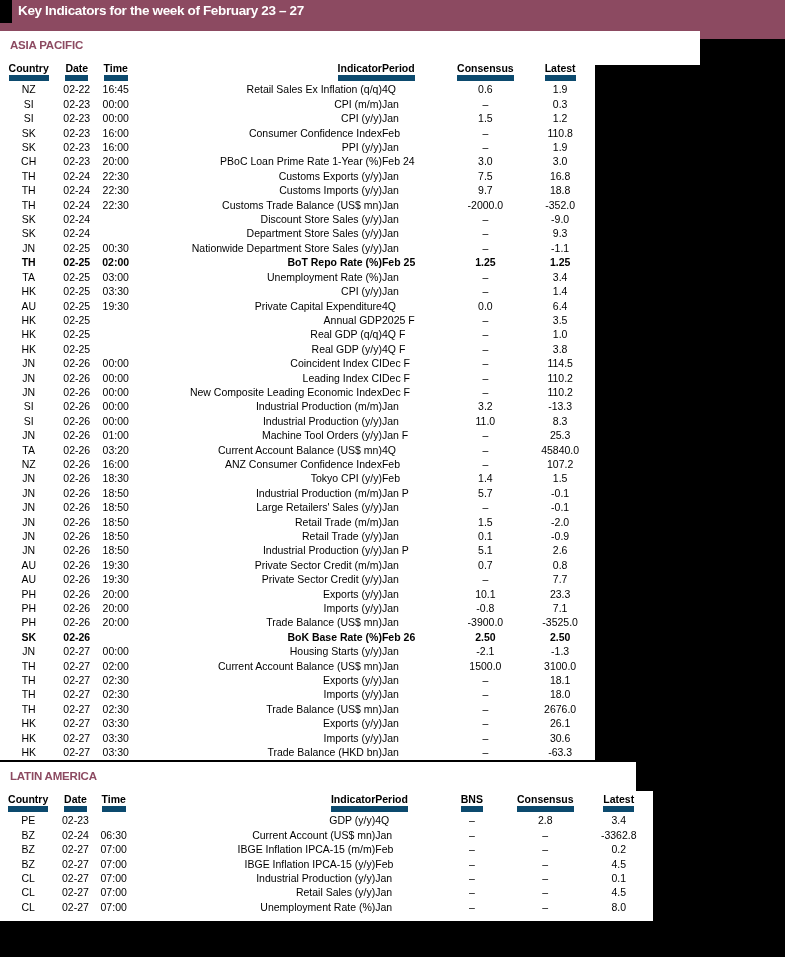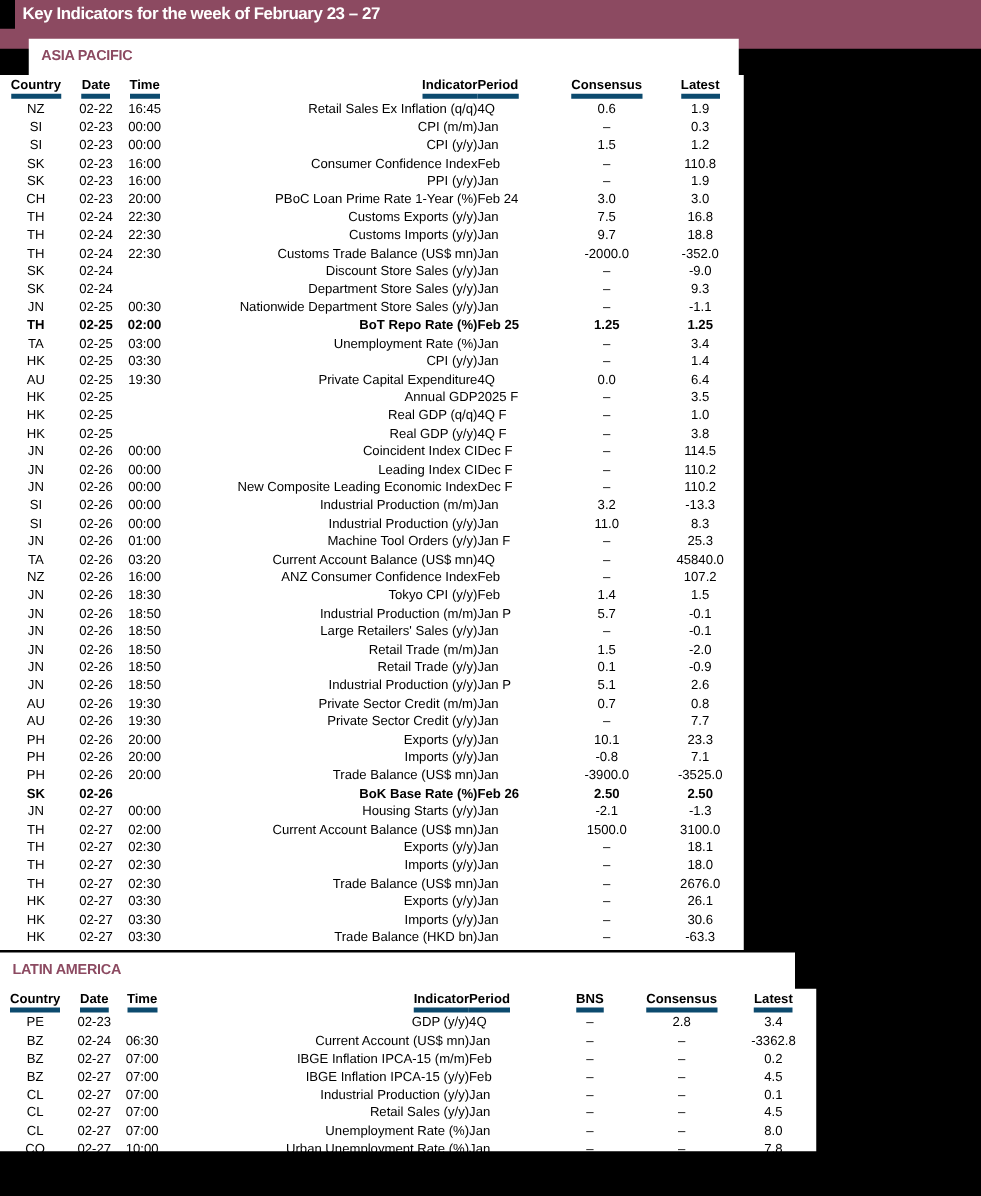--- a/index.html
+++ b/index.html
@@ -84,21 +84,21 @@
     font-weight: normal;
     white-space: nowrap;
     vertical-align: bottom;
   }
   table.kt thead th {
     font-weight: bold;
     padding-bottom: 1px;
     height: 16px;
   }
   table.kt thead th > span {
-    border-bottom: 4px solid #0c4a6e;
+    border-bottom: 6px solid #0c4a6e;
     padding-bottom: 0px;
     display: inline-block;
   }
   .c-country  { width: 56px;  text-align: center; }
   .c-date     { width: 38px;  text-align: center; }
   .c-time     { width: 38px;  text-align: center; }
   .c-ind      { width: 236px; text-align: right; padding-left: 5px !important; }
   .c-period   { width: 62px;  text-align: left; }
   .c-bns      { width: 68px;  text-align: center; }
   .c-cons     { width: 78px;  text-align: center; }
@@ -107,21 +107,21 @@
   tr.bold td { font-weight: bold; }
 </style>
 </head>
 <body>
 
 <div class="title-bar">
   <div class="title-bar-stripe"></div>
   <div class="title-bar-text">Key Indicators for the week of February 23 – 27</div>
 </div>
 
-<div class="section-title-band" style="top:31px; width:568px;margin-left:23px;">
+<div class="section-title-band" style="top:31px; width:700px;">
   <div class="section-title">ASIA PACIFIC</div>
 </div>
 
 <div class="table-panel" style="top:60px; width:595px; height:700px;">
   <table class="kt" style="width:595px; margin-top:1px;">
     <thead>
       <tr>
         <th class="c-country"><span>Country</span></th>
         <th class="c-date"><span>Date</span></th>
         <th class="c-time"><span>Time</span></th>
@@ -659,25 +659,15 @@
         <tr>
           <td class="c-country">CL</td>
           <td class="c-date">02-27</td>
           <td class="c-time">07:00</td>
           <td class="c-ind">Unemployment Rate (%)</td>
           <td class="c-period">Jan</td>
           <td class="c-bns">–</td>
           <td class="c-cons">–</td>
           <td class="c-latest">8.0</td>
         </tr>
-        <tr>
-          <td class="c-country">CO</td>
-          <td class="c-date">02-27</td>
-          <td class="c-time">10:00</td>
-          <td class="c-ind">Urban Unemployment Rate (%)</td>
-          <td class="c-period">Jan</td>
-          <td class="c-bns">–</td>
-          <td class="c-cons">–</td>
-          <td class="c-latest">7.8</td>
-        </tr>
       </tbody>
   </table>
 </div>
 
 </body></html>

